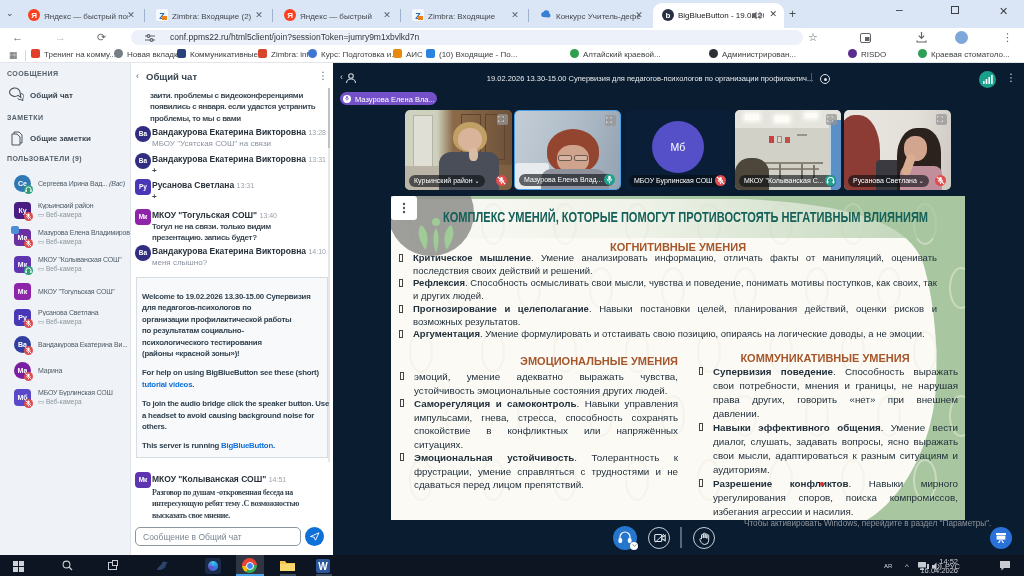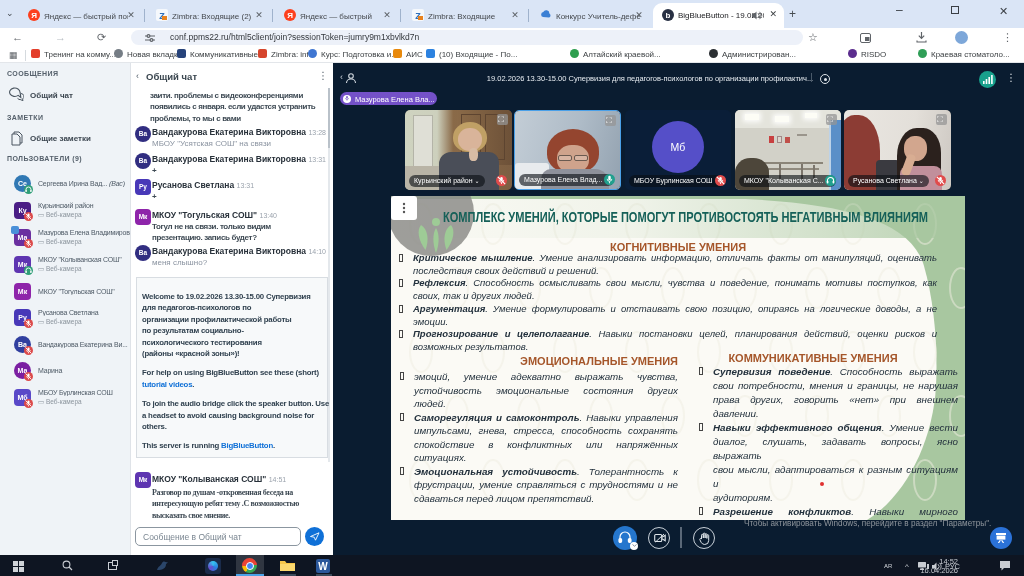--- a/index.html
+++ b/index.html
@@ -39,21 +39,21 @@
 .dark { color:#3e4a54; font-weight:bold; letter-spacing:-0.35px; }
 
 #main { position:absolute; top:63px; left:333px; width:691px; height:493px; background:#0a1c30; }
 .vtile { position:absolute; top:110px; height:80px; border-radius:5px; overflow:hidden; background:#111; }
 .vlabel { position:absolute; bottom:3px; left:4px; background:rgba(10,15,20,.62); color:#fff; font-size:7px; line-height:9px; padding:1px 5px; border-radius:7px; white-space:nowrap; }
 .vbadge { position:absolute; bottom:4px; right:5px; width:11px; height:11px; border-radius:50%; }
 .vfull { position:absolute; top:4px; right:4px; width:11px; height:11px; background:rgba(150,150,150,.75); border-radius:2px; }
 .vfull:before { content:"⛶"; position:absolute; left:1px; top:0.5px; font-size:8px; color:#fff; line-height:10px; }
 
 #slide { position:absolute; left:391px; top:196px; width:574px; height:324px; background:#a8c7a0; overflow:hidden; }
-.btxt { position:absolute; font-size:9.5px; color:#22303c; text-align:justify;font-style:italic; }
+.btxt { position:absolute; font-size:9.5px; color:#22303c; text-align:justify; }
 .btxt div { position:relative; }
 .btxt .tofu { position:absolute; left:-14px; top:2px; }
 .tofu { display:inline-block; width:4px; height:8px; border:1px solid #444; }
 .jl { text-align:justify; text-align-last:justify; }
 .ll { text-align-last:left; }
 .shead { position:absolute; font-size:11px; font-weight:bold; color:#a5562a; text-align:center; }
 
 #taskbar { position:absolute; top:555px; left:0; width:1024px; height:21px; background:#0e1522; }
 </style></head>
 <body>
@@ -523,22 +523,22 @@
       <circle cx="13" cy="8" r="1.2" fill="#555"></circle>
         <circle cx="13" cy="12" r="1.2" fill="#555"></circle>
         <circle cx="13" cy="16" r="1.2" fill="#555"></circle>
     </svg>
 
     <div class="abs" style="left:52px;top:13px;font-size:14px;font-weight:bold;color:#156058;white-space:nowrap;transform:scaleX(0.79);transform-origin:0 50%;">КОМПЛЕКС УМЕНИЙ, КОТОРЫЕ ПОМОГУТ ПРОТИВОСТОЯТЬ НЕГАТИВНЫМ ВЛИЯНИЯМ</div>
     <div class="shead" style="left:0;top:44.5px;width:574px;">КОГНИТИВНЫЕ УМЕНИЯ</div>
     <div class="btxt" style="left:22px;top:56px;width:524px;line-height:12.7px;">
       <div><span class="tofu"></span><b>Критическое мышление</b>. Умение анализировать информацию, отличать факты от манипуляций, оценивать последствия своих действий и решений.</div>
       <div><span class="tofu"></span><b>Рефлексия</b>. Способность осмысливать свои мысли, чувства и поведение, понимать мотивы поступков, как своих, так и других людей.</div>
+      <div><span class="tofu"></span><b>Прогнозирование и целеполагание</b>. Навыки постановки целей, планирования действий, оценки рисков и возможных результатов.</div>
       <div><span class="tofu"></span><b>Аргументация</b>. Умение формулировать и отстаивать свою позицию, опираясь на логические доводы, а не эмоции.</div>
-      <div><span class="tofu"></span><b>Прогнозирование и целеполагание</b>. Навыки постановки целей, планирования действий, оценки рисков и возможных результатов.</div>
     </div>
     <div class="shead" style="left:23px;top:159px;width:264px;text-align:right;">ЭМОЦИОНАЛЬНЫЕ УМЕНИЯ</div>
     <div class="btxt" style="left:23px;top:174px;width:264px;line-height:13.5px;font-size:9.8px;">
       <div>
           <span class="tofu"></span>
           <div class="jl">эмоций, умение адекватно выражать чувства,</div>
           <div class="ll">устойчивость эмоциональные состояния других людей.</div>
         </div>
       <div>
           <span class="tofu"></span>
@@ -547,21 +547,21 @@
           <div class="jl">спокойствие в конфликтных или напряжённых</div>
           <div class="ll">ситуациях.</div>
         </div>
       <div>
           <span class="tofu"></span>
           <div class="jl"><b>Эмоциональная устойчивость</b>. Толерантность к</div>
           <div class="jl">фрустрации, умение справляться с трудностями и не</div>
           <div class="ll">сдаваться перед лицом препятствий.</div>
         </div>
     </div>
-    <div class="shead" style="left:297px;top:156px;width:250px;">КОММУНИКАТИВНЫЕ УМЕНИЯ</div>
+    <div class="shead" style="left:309px;top:156px;width:250px;">КОММУНИКАТИВНЫЕ УМЕНИЯ</div>
     <div class="btxt" style="left:322px;top:169px;width:245px;line-height:14px;font-size:9.8px;">
       <div>
           <span class="tofu"></span>
           <div class="jl"><b>Супервизия поведение</b>. Способность выражать</div>
           <div class="jl">свои потребности, мнения и границы, не нарушая</div>
           <div class="jl">права других, говорить «нет» при внешнем</div>
           <div class="ll">давлении.</div>
         </div>
       <div>
           <span class="tofu"></span>

